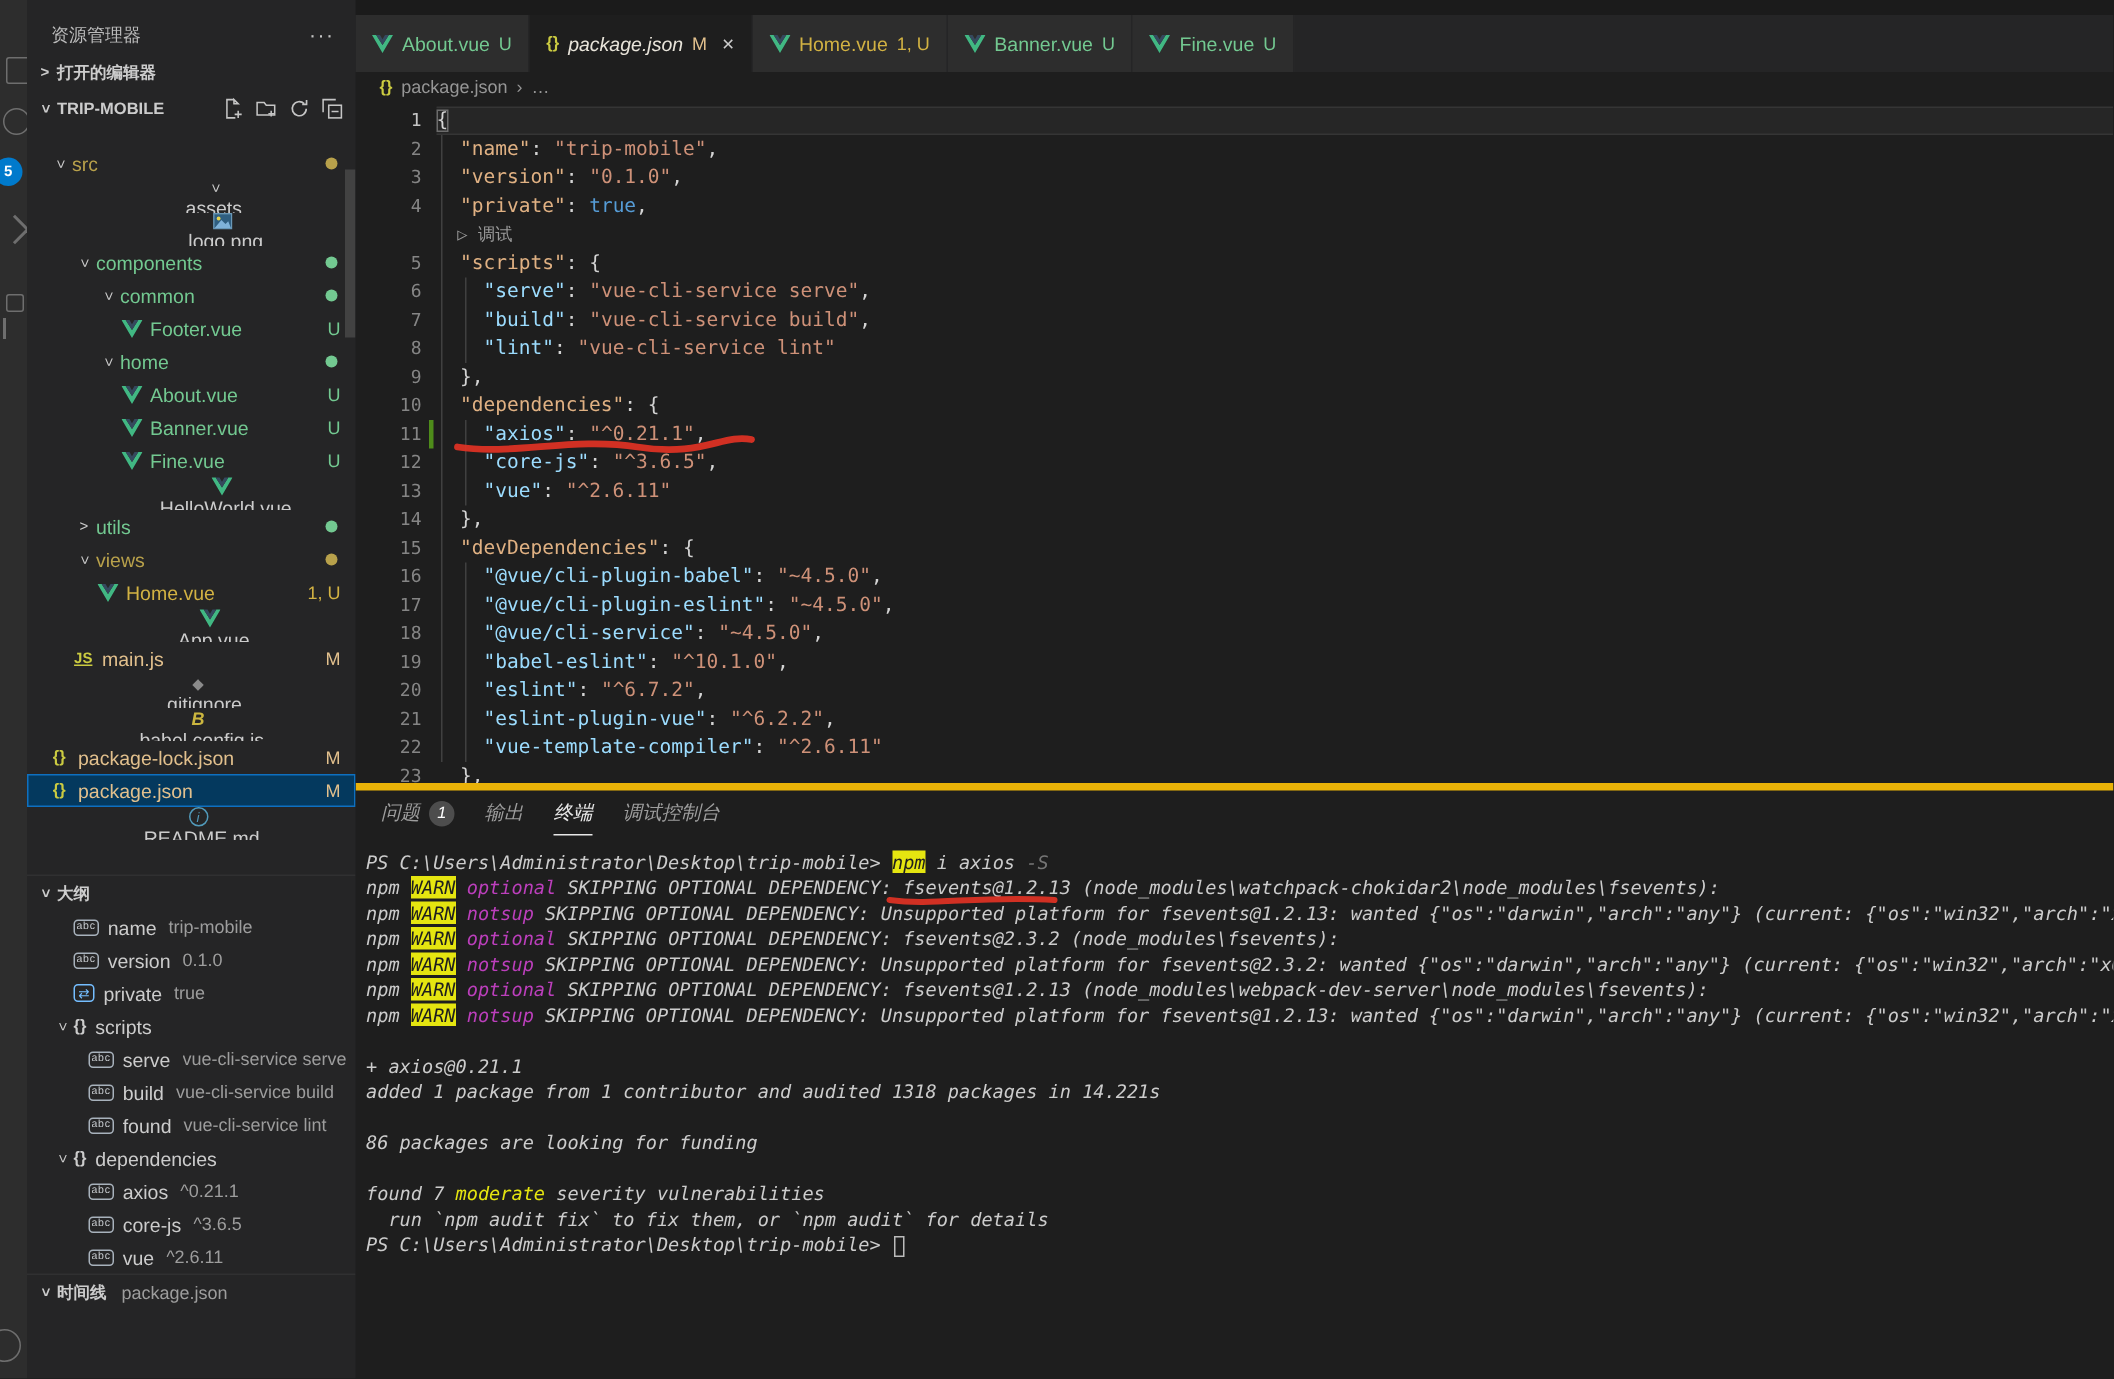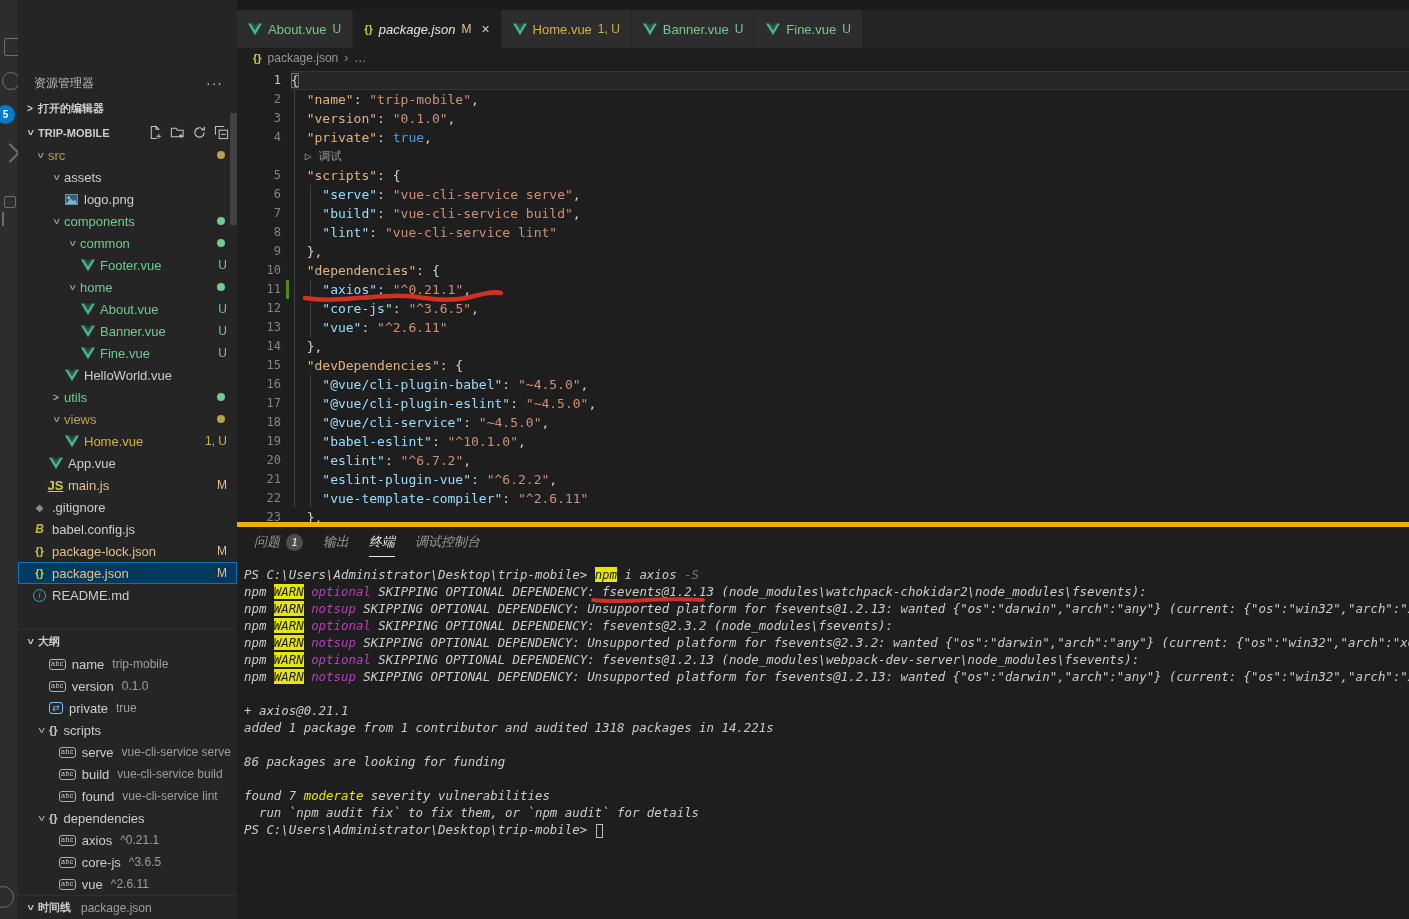--- a/index.html
+++ b/index.html
@@ -16,45 +16,45 @@
               background:#007acc; color:#fff; font-size:10px; display:flex; align-items:center;
               justify-content:center; font-weight:bold; }
   .ab-frag.f3 { left:3px; top:146px; width:14px; height:14px; border-left:none; border-top:none;
                 border-radius:0; transform:rotate(-45deg); border-width:2px; }
   .ab-frag.f4 { left:4px; top:196px; width:12px; height:12px; border-radius:2px; }
   .ab-frag.f5 { left:2px; top:212px; width:2px; height:14px; border:none; background:#7a7a7a; }
   .ab-frag.f6 { left:-8px; top:886px; width:22px; height:22px; border-radius:50%; }
 
   
   .sidebar { width:219px; background:#252526; flex:none; position:relative; display:flex;
-             flex-direction:column; color:#cccccc; padding-top:10px; overflow:hidden;justify-content:flex-end; }
+             flex-direction:column; color:#cccccc; padding-top:10px; overflow:hidden; }
   .sb-title { height:26px; display:flex; align-items:center; padding:0 14px 0 16px;
               color:#bbbbbb; font-size:12px; }
   .sb-title .dots { margin-left:auto; color:#c5c5c5; font-size:14px; letter-spacing:1px; cursor:pointer; }
   .section-row { height:24px; display:flex; align-items:center; font-size:11px; font-weight:bold;
                  padding:0 8px 0 4px; border-top:1px solid #30300f00; color:#cccccc; }
   .section-row.bordered { border-top:1px solid #303031; }
   .twisty { width:16px; text-align:center; font-size:10px; color:#cccccc; display:inline-block; flex:none; }
   .twisty.exp { transform:rotate(90deg); }
   .proj-actions { margin-left:auto; display:flex; gap:7px; }
   .proj-actions svg { cursor:pointer; }
 
-  .tree { flex:none; }
+  .tree { flex:none;margin-top:14px; }
   .tree-row { height:22px; display:flex; align-items:center; font-size:13px; position:relative;
               cursor:pointer; }
   .tree-row.selected { background:#04395e; outline:1px solid #0e70c0; outline-offset:-1px; }
   .tr-label { white-space:nowrap; overflow:hidden; }
   .tr-badge { margin-left:auto; margin-right:10px; font-size:12px; flex:none; }
   .dot { width:8px; height:8px; border-radius:50%; margin-left:auto; margin-right:12px; flex:none; }
-  .c-default { color:#cccccc; } .c-green { color:#73c991; } .c-mod { color:#e2c08d; }
+  .c-default { color:#cccccc;flex-direction:column; } .c-green { color:#73c991; } .c-mod { color:#e2c08d; }
   .c-gold { color:#b8a14b; } .c-warn { color:#d2b243; }
   .ficon { width:15px; margin-right:5px; flex:none; display:inline-flex; justify-content:center;
            align-items:center; font-size:11px; }
   .ic-json { color:#cbcb41; font-weight:bold; font-size:11px; }
-  .ic-js { color:#cbcb41; font-weight:bold; font-size:13px;text-decoration:underline; }
+  .ic-js { color:#cbcb41; font-weight:bold; font-size:10px;text-decoration:underline; }
   .ic-babel { color:#cbb63f; font-weight:bold; font-style:italic; font-size:12px; }
   .ic-git { color:#8b8b8b; font-size:10px; }
   .ic-info { width:13px; height:13px; border:1px solid #519aba; color:#519aba; border-radius:50%;
              font-size:9px; display:inline-flex; align-items:center; justify-content:center; font-style:italic; }
 
   .spacer { height:23px; }
   .outline-row, .tl-row { height:22px; display:flex; align-items:center; font-size:13px; cursor:pointer; }
   .ol-value { color:#9d9d9d; font-size:12px; margin-left:8px; white-space:nowrap; overflow:hidden; }
   .sym { flex:none; margin-right:6px; display:inline-flex; align-items:center; justify-content:center; }
   .sym-abc { border:1px solid #a8b2bc; color:#c8ccd0; font-size:7px; border-radius:3px;

